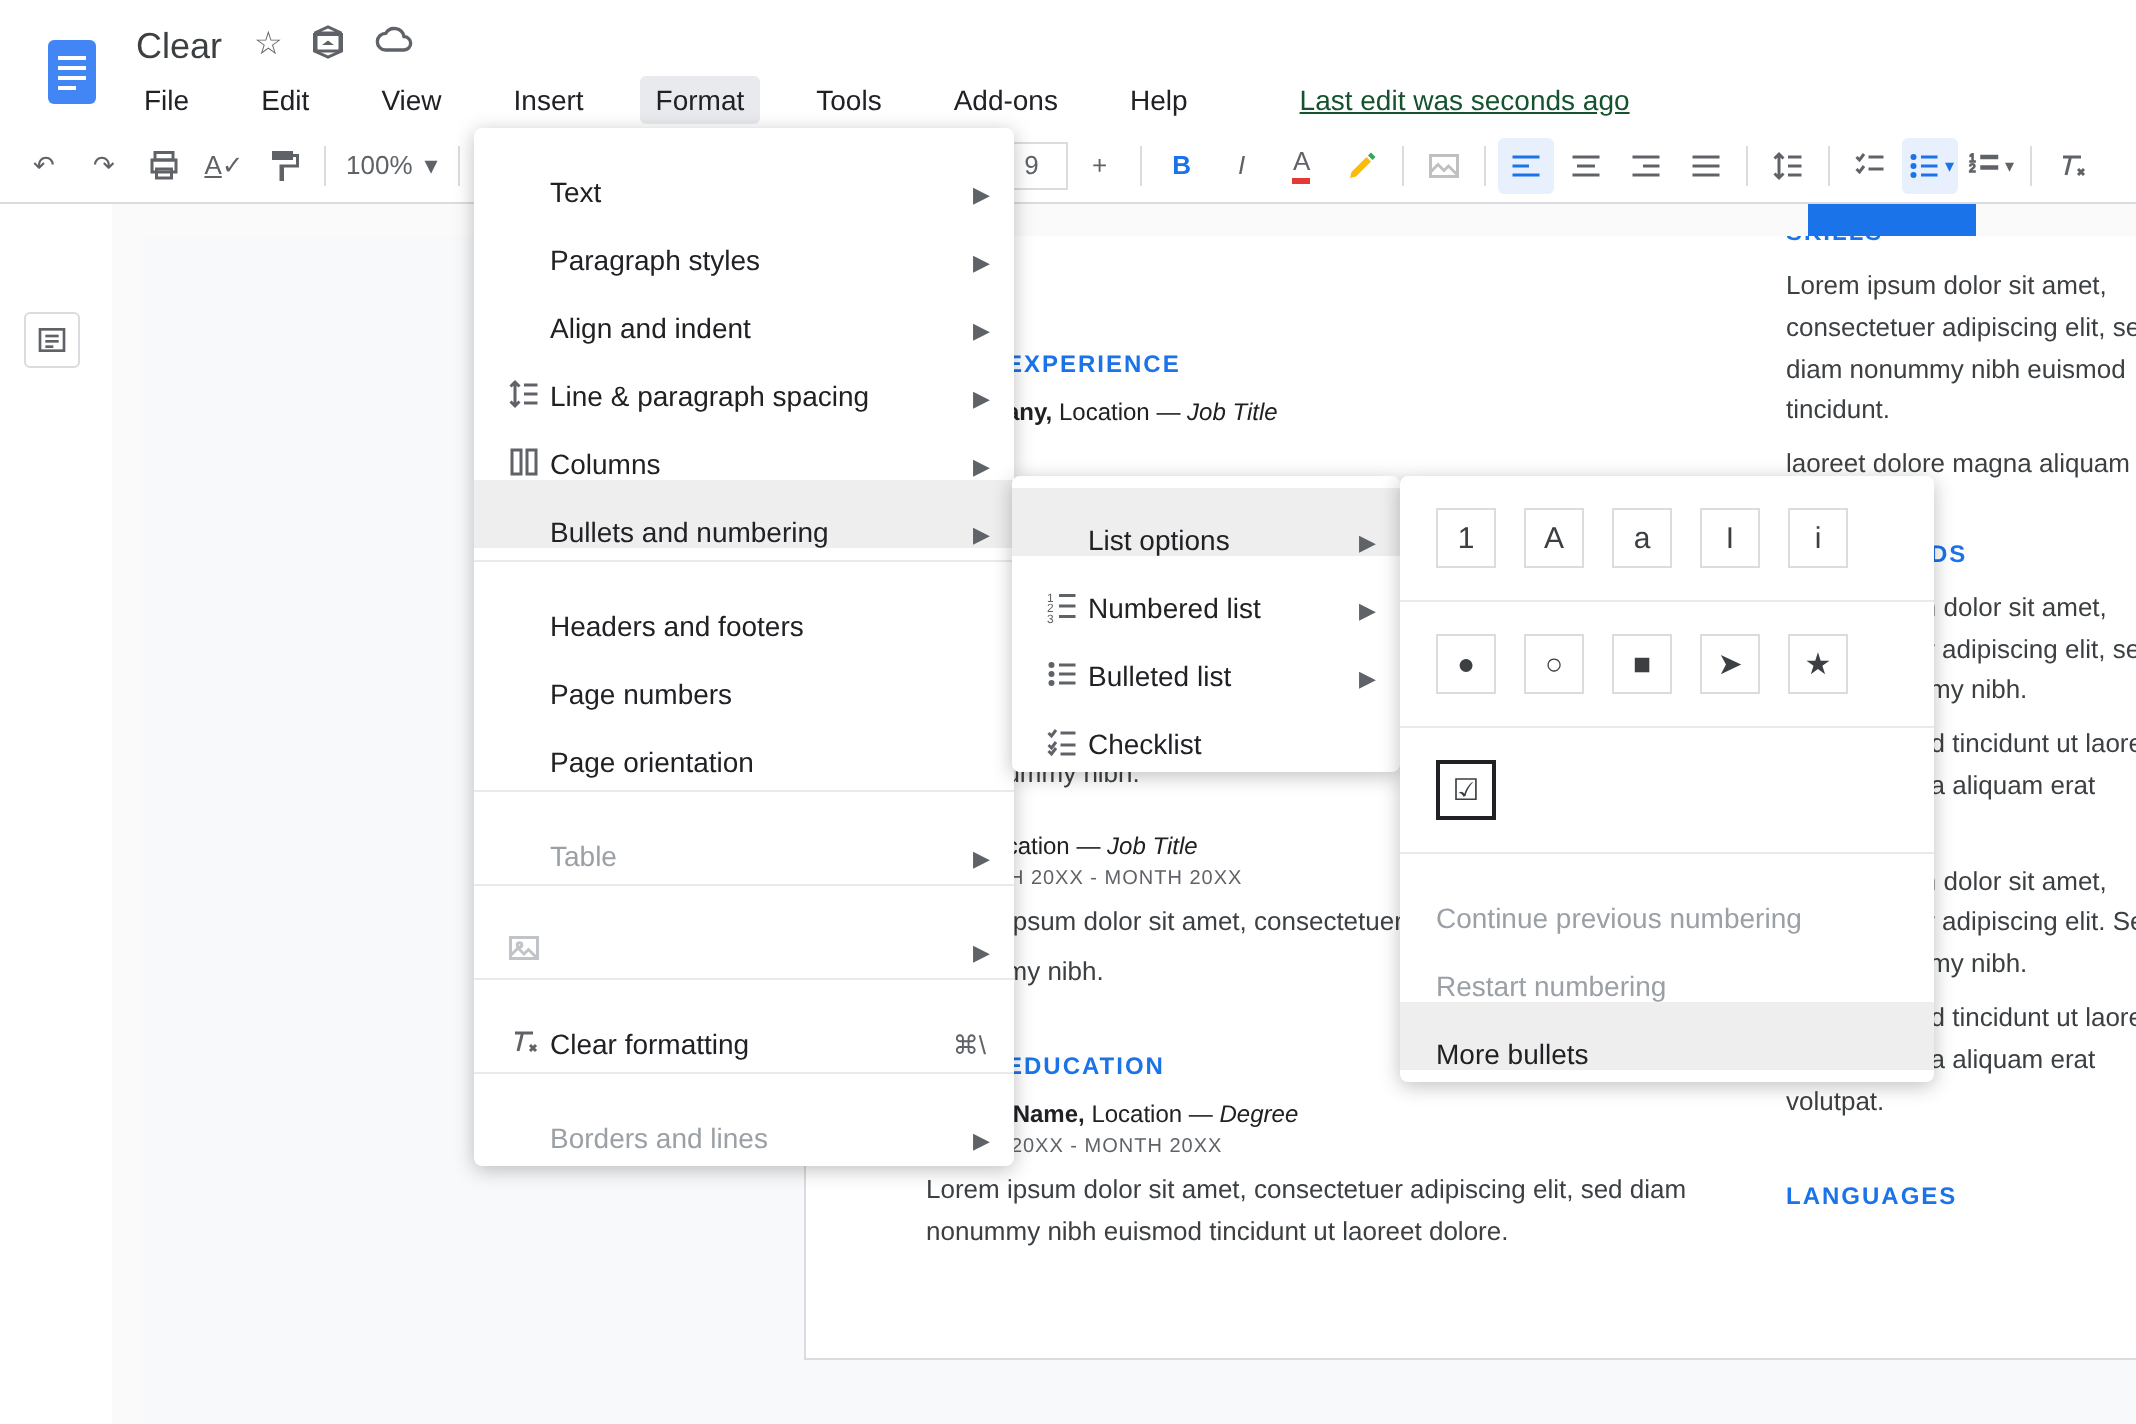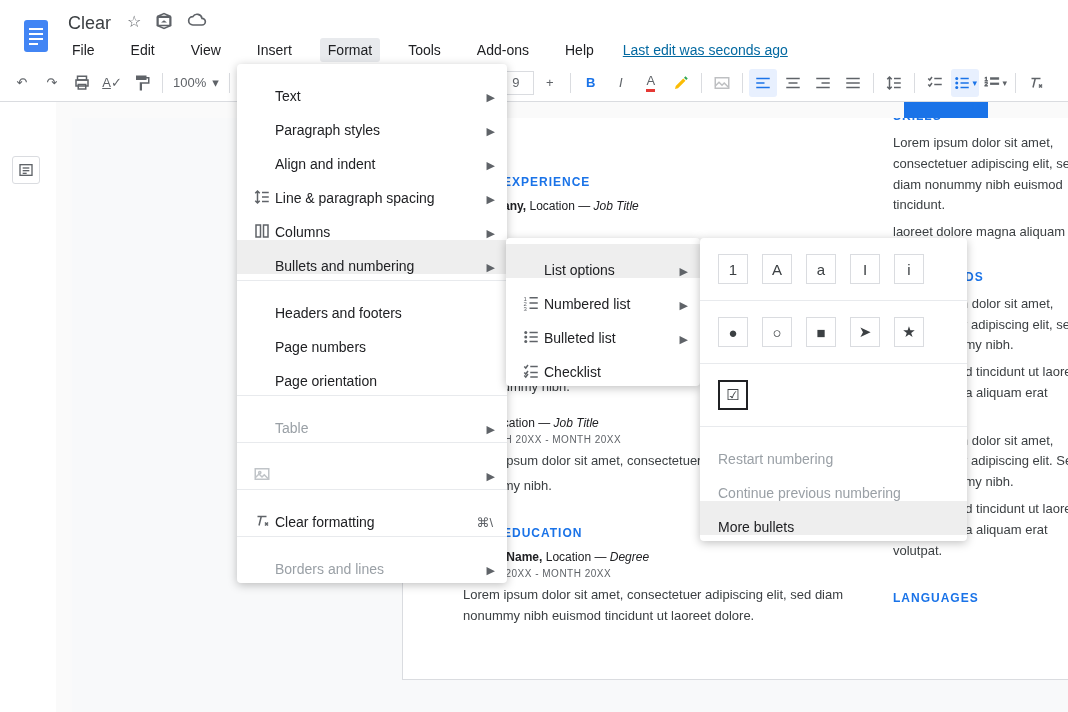--- a/index.html
+++ b/index.html
@@ -8,21 +8,21 @@
 .docs-logo { width: 40px; height: 40px; display: flex; align-items: center; justify-content: center; margin: 0 8px; }
 .docs-logo svg { width: 36px; height: 36px; }
 .title-area { flex: 1; }
 .title-row { display: flex; align-items: center; gap: 12px; }
 .doc-title { font-size: 18px; color: #3c4043; font-weight: 400; padding: 2px 4px; }
 .title-icons { display: flex; gap: 14px; color: #5f6368; }
 .title-icons span { cursor: pointer; }
 .menubar { display: flex; gap: 20px; margin-top: 2px; font-size: 14px; color: #202124; align-items: center; }
 .menu-item { padding: 4px 8px; cursor: pointer; border-radius: 3px; }
 .menu-item.active { background: #e8eaed; }
-.last-edit { color: #0369a1; font-size: 14px; text-decoration: underline; margin-left: 1px; cursor: pointer; }
+.last-edit { color: #14532d; font-size: 14px; text-decoration: underline; margin-left: 28px; cursor: pointer; }
 
 .toolbar { height: 38px; border-bottom: 1px solid #dadce0; display: flex; align-items: center; padding: 0 8px; gap: 2px; font-size: 13px; color: #5f6368; }
 .tb-btn { width: 28px; height: 28px; display: flex; align-items: center; justify-content: center; cursor: pointer; border-radius: 3px; }
 .tb-sep { width: 1px; height: 20px; background: #dadce0; margin: 0 4px; }
 .zoom-box { padding: 2px 4px; display: flex; align-items: center; gap: 6px; }
 .font-size-box { width: 36px; height: 24px; border: 1px solid #dadce0; display: flex; align-items: center; justify-content: center; font-size: 13px; }
 .tb-btn.selected { background: #e8f0fe; color: #1a73e8; border-radius: 3px; }
 
 .ruler-area { display: flex; height: 16px; background: #fff; }
 .vruler-spacer { width: 56px; }
@@ -452,21 +452,21 @@
       <div class="bullet-cell">■</div>
       <div class="bullet-cell">➤</div>
       <div class="bullet-cell">★</div>
     </div>
     <div class="menu-divider"></div>
     <div class="bullet-grid">
       <div class="bullet-cell cb" style="border-width: 2px; border-color: rgb(32, 33, 36);">☑</div>
     </div>
     <div class="menu-divider"></div>
     <div class="menu-row disabled">
+      <span class="label">Continue previous numbering</span>
+    </div>
+    <div class="menu-row disabled">
       <span class="label">Restart numbering</span>
-    </div>
-    <div class="menu-row disabled">
-      <span class="label">Continue previous numbering</span>
     </div>
     <div class="menu-row highlight">
       <span class="label">More bullets</span>
     </div>
   </div>
 
 </body></html>

